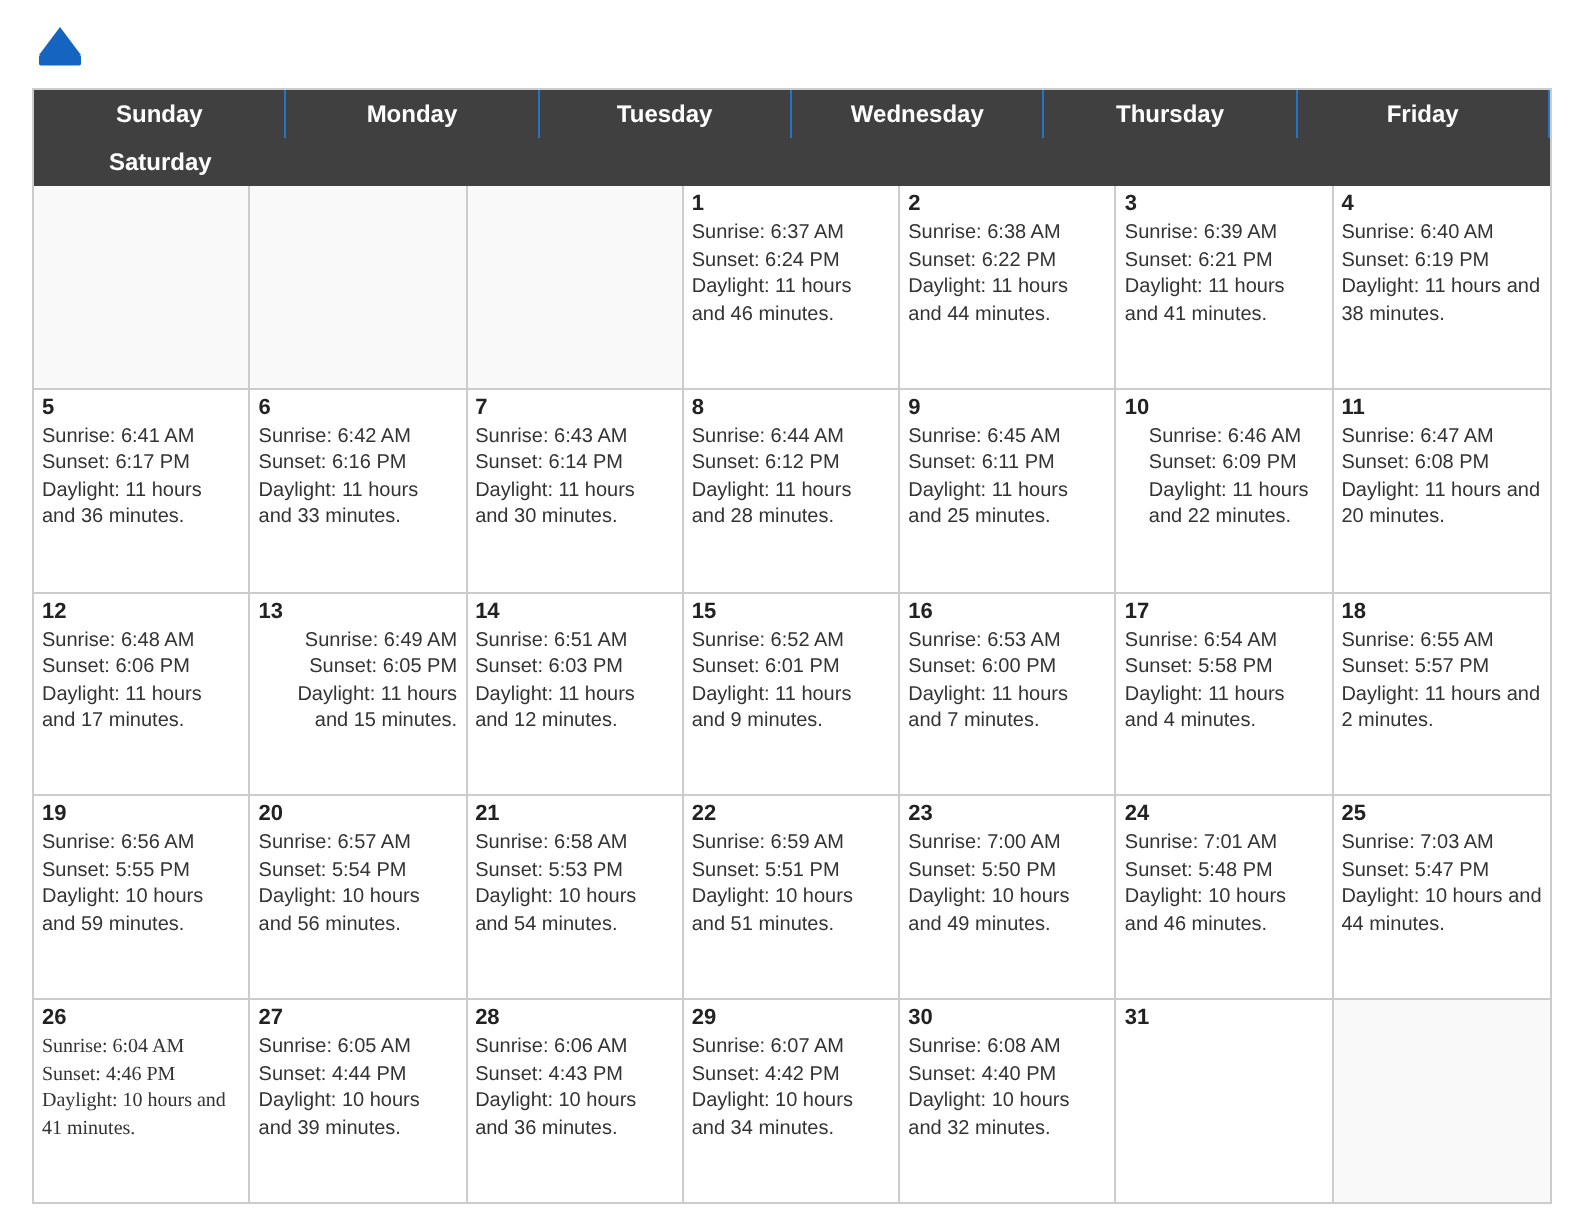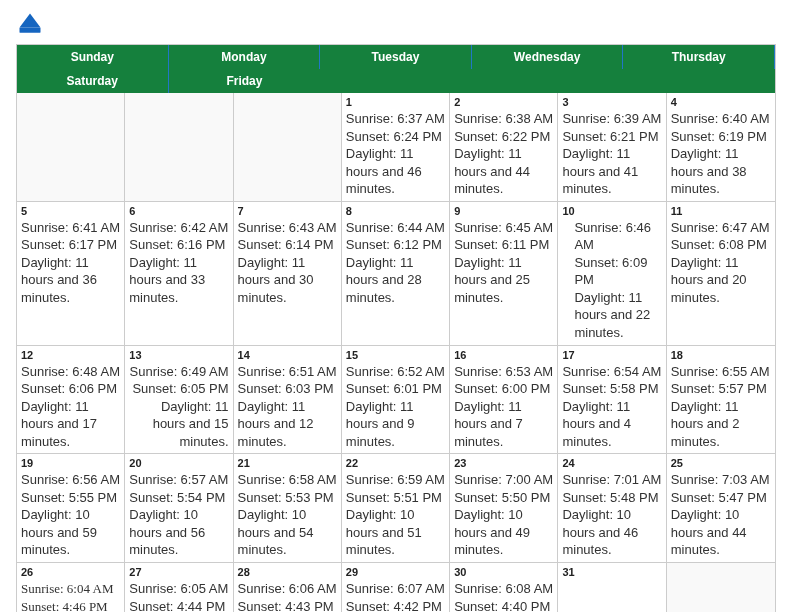--- a/index.html
+++ b/index.html
@@ -62,22 +62,22 @@
       color: #444;
     }
     .calendar {
       flex: 1;
       display: flex;
       flex-direction: column;
       border: 1px solid #ccc;
     }
     .cal-header-row {
       display: grid;
-      grid-template-columns: repeat(5, 1fr);
-      background: #15803d;
+      grid-template-columns: repeat(6, 1fr);
+      background: #404040;
     }
     .cal-header-cell {
       color: #fff;
       font-size: 12px;
       font-weight: bold;
       text-align: center;
       padding: 5px 2px;
       border-right: 1px solid #2176c7;
     }
     .cal-header-cell:last-child { border-right: none; }
@@ -104,21 +104,21 @@
     }
     .cal-cell:last-child { border-right: none; }
     .cal-cell.empty { background: #f9f9f9; }
     .day-num {
       font-size: 11px;
       font-weight: bold;
       color: #222;
       margin-bottom: 2px;
     }
     .cell-text {
-      font-size: 13px;
+      font-size: 10px;
       line-height: 1.35;
       color: #333;
     }
   </style>
 </head>
 <body>
 
 <div class="page">
   <div class="header">
     <div class="logo">
@@ -137,22 +137,22 @@
     </div>
   </div>
 
   <div class="calendar">
     <div class="cal-header-row">
     <div class="cal-header-cell">Sunday</div>
         <div class="cal-header-cell">Monday</div>
         <div class="cal-header-cell">Tuesday</div>
         <div class="cal-header-cell">Wednesday</div>
         <div class="cal-header-cell">Thursday</div>
+        <div class="cal-header-cell">Friday</div>
         <div class="cal-header-cell">Saturday</div>
-        <div class="cal-header-cell">Friday</div>
       </div>
     <div class="cal-body">
     <div class="cal-week">
           <div class="cal-cell empty"></div>
           <div class="cal-cell empty"></div>
           <div class="cal-cell empty"></div>
           <div class="cal-cell">
             <div class="day-num">1</div>
             <div class="cell-text" style="white-space: pre-line;">Sunrise: 6:37 AM
 Sunset: 6:24 PM

